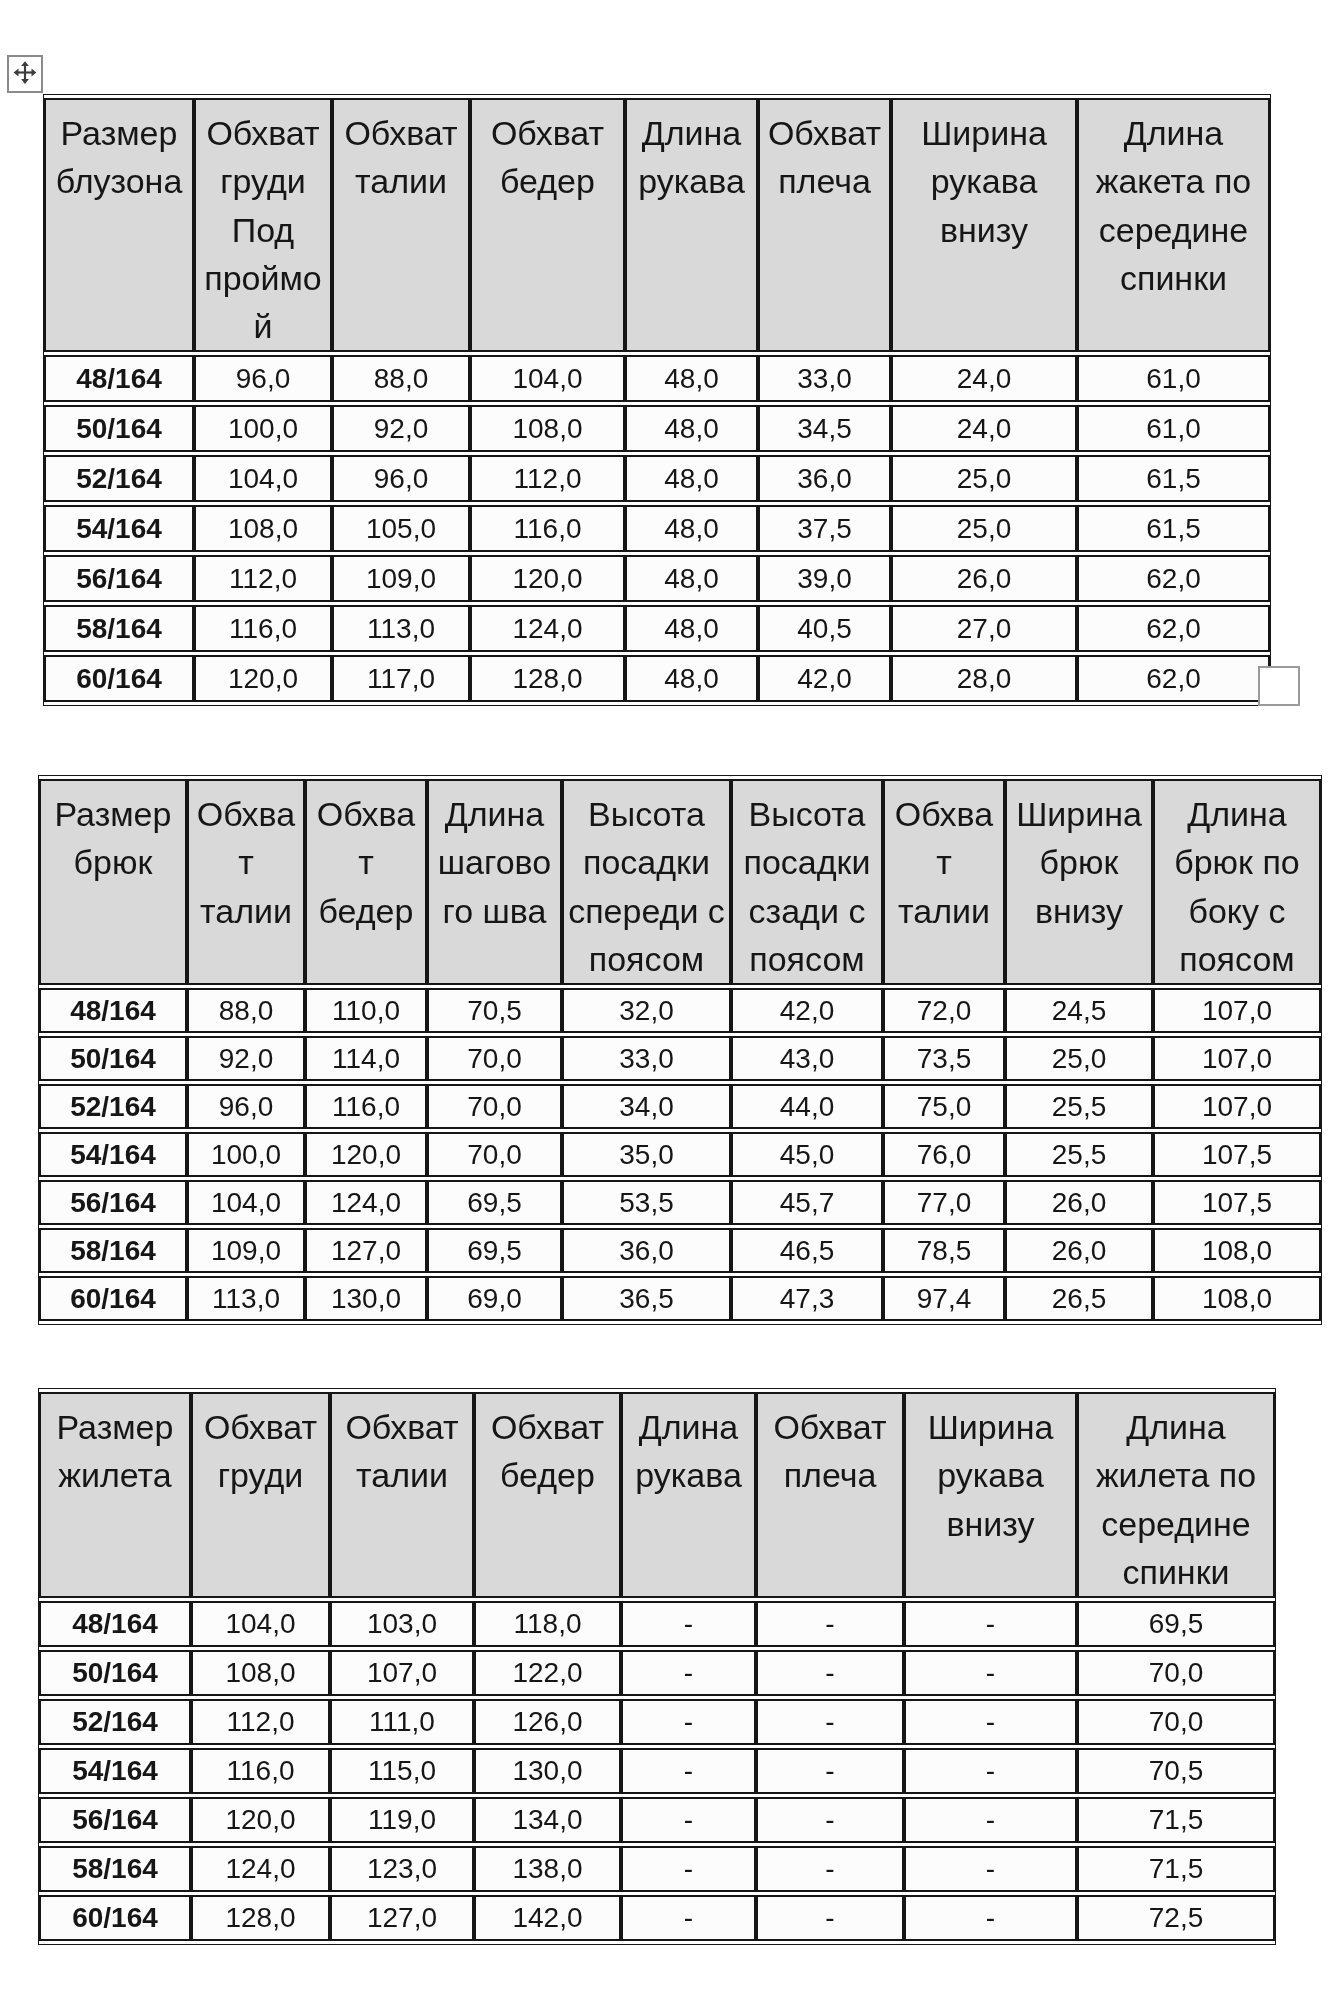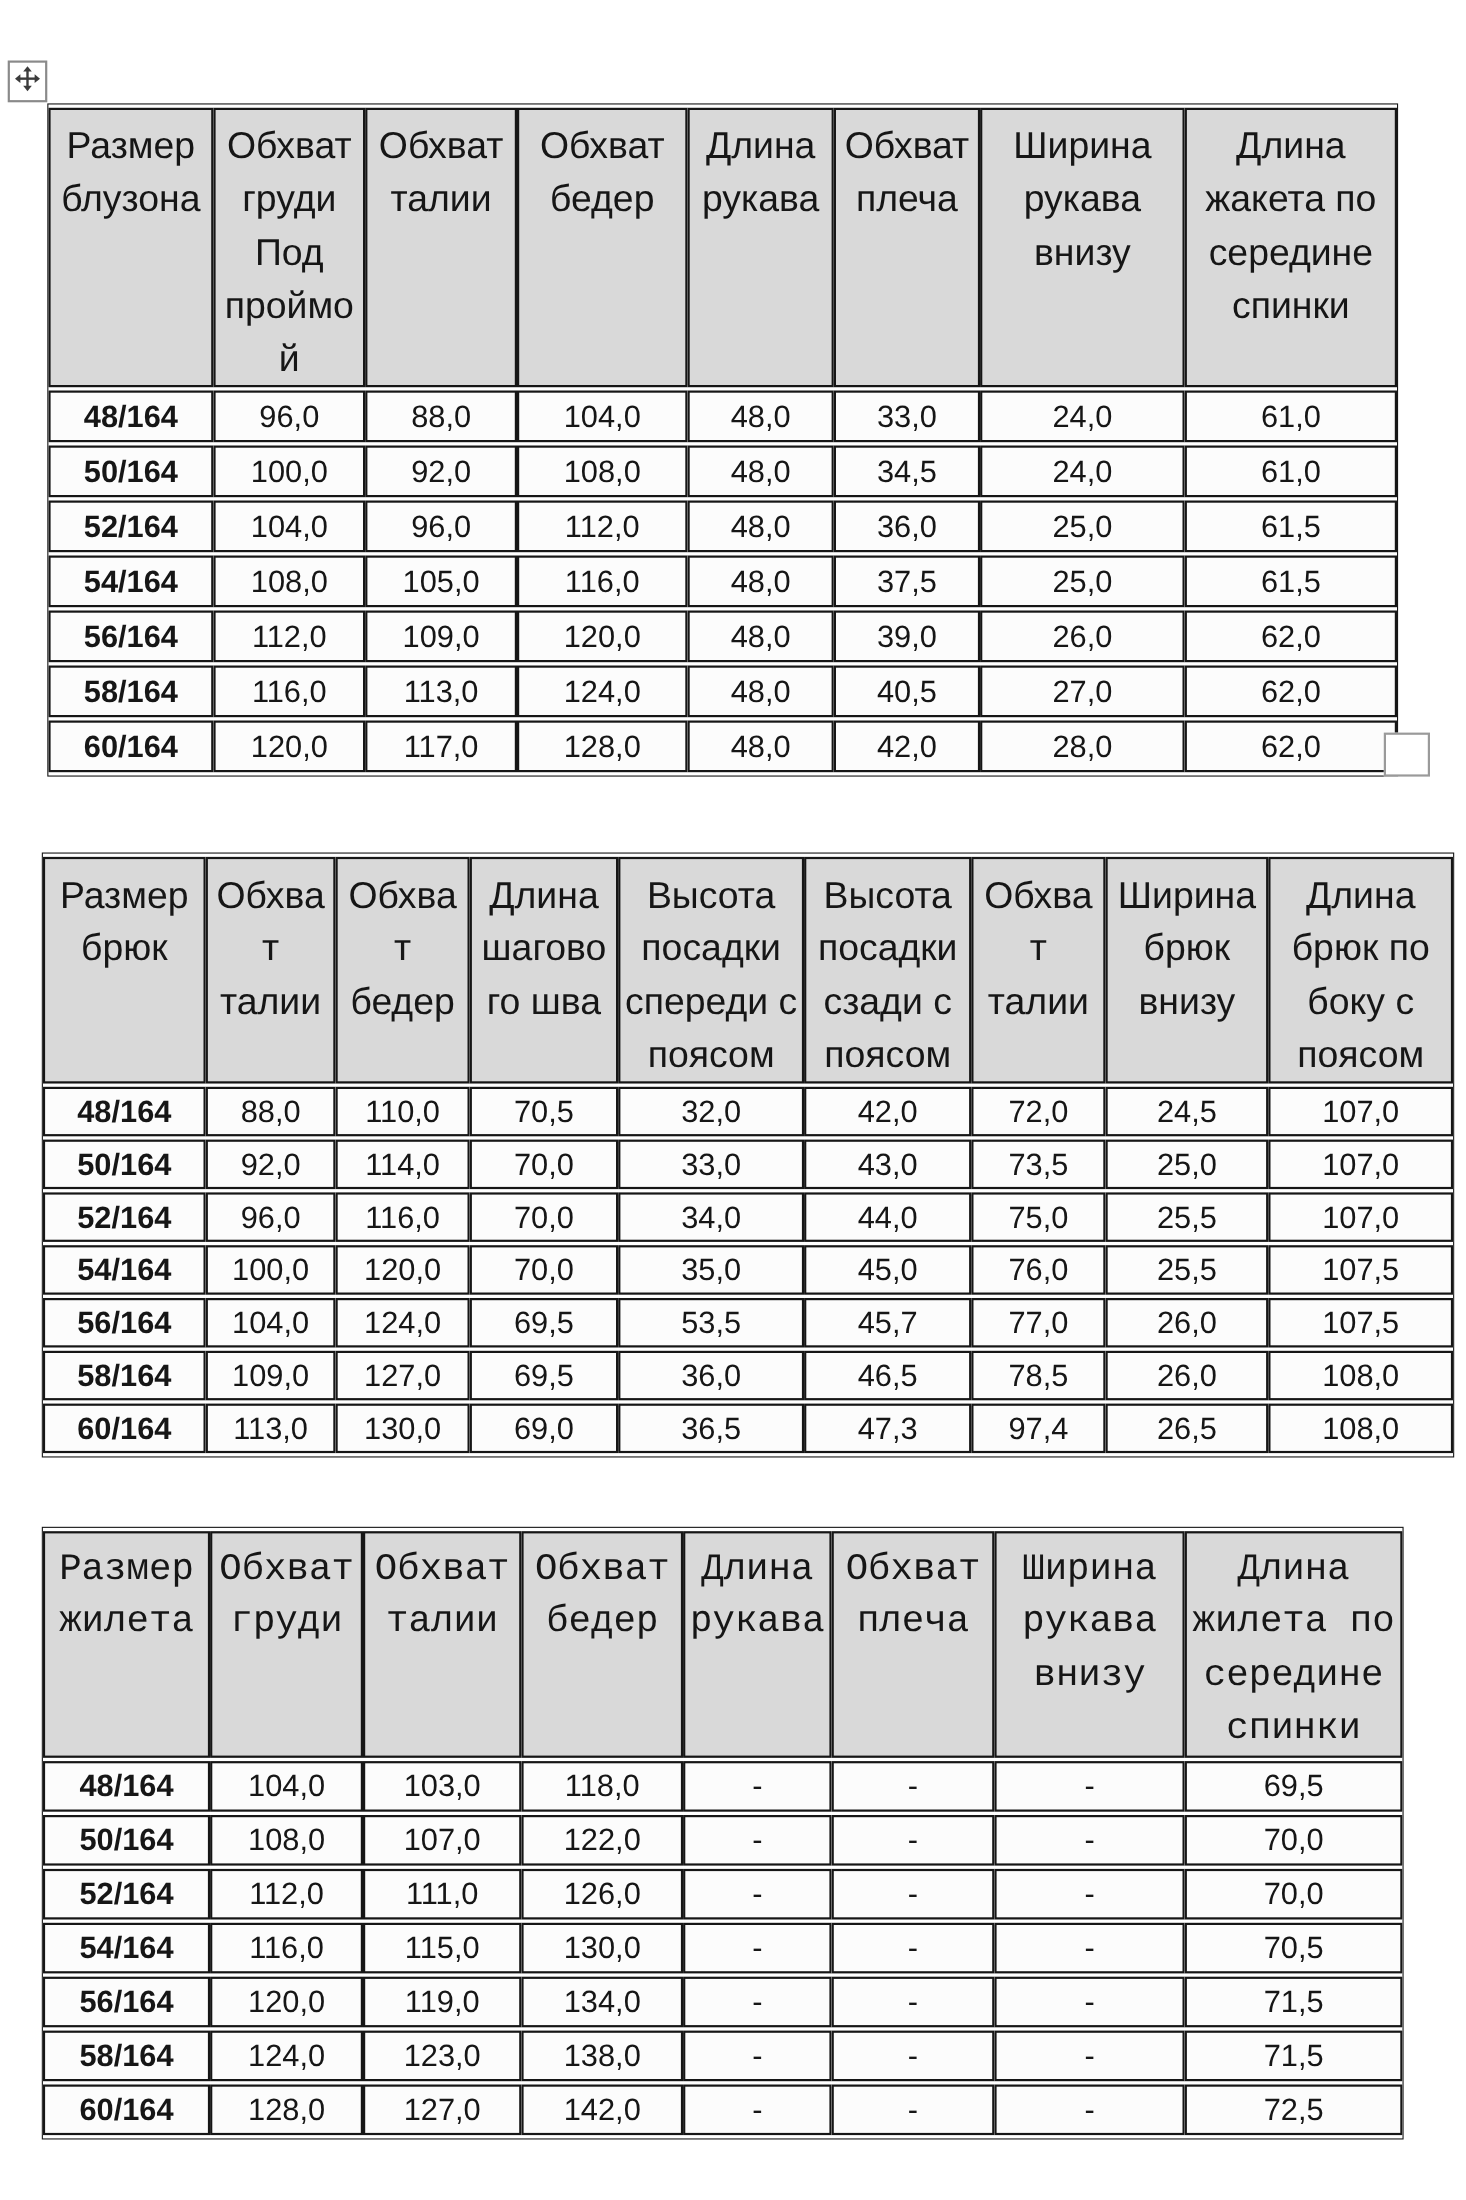--- a/index.html
+++ b/index.html
@@ -57,21 +57,21 @@
 
   #table1 { left:43px; top:94px;  width:1226px; }
   #table1 th { height:212px; }
   #table1 td { height:47px; }
 
   #table2 { left:38px; top:775px; width:1282px; }
   #table2 th { height:156px; }
   #table2 td { height:45px; }
 
   #table3 { left:38px; top:1388px; width:1236px; }
-  #table3 th { height:163px;font-family:Liberation Mono, monospace; }
+  #table3 th { height:163px; }
   #table3 td { height:46px; }
 </style>
 </head>
 <body>
 
 <div class="move-handle">
   <span>
     <svg width="26" height="27" viewBox="0 0 24 24">
       <g fill="#3c3c3c">
         <path d="M12 1.5 L15.6 6 L8.4 6 Z"></path>

